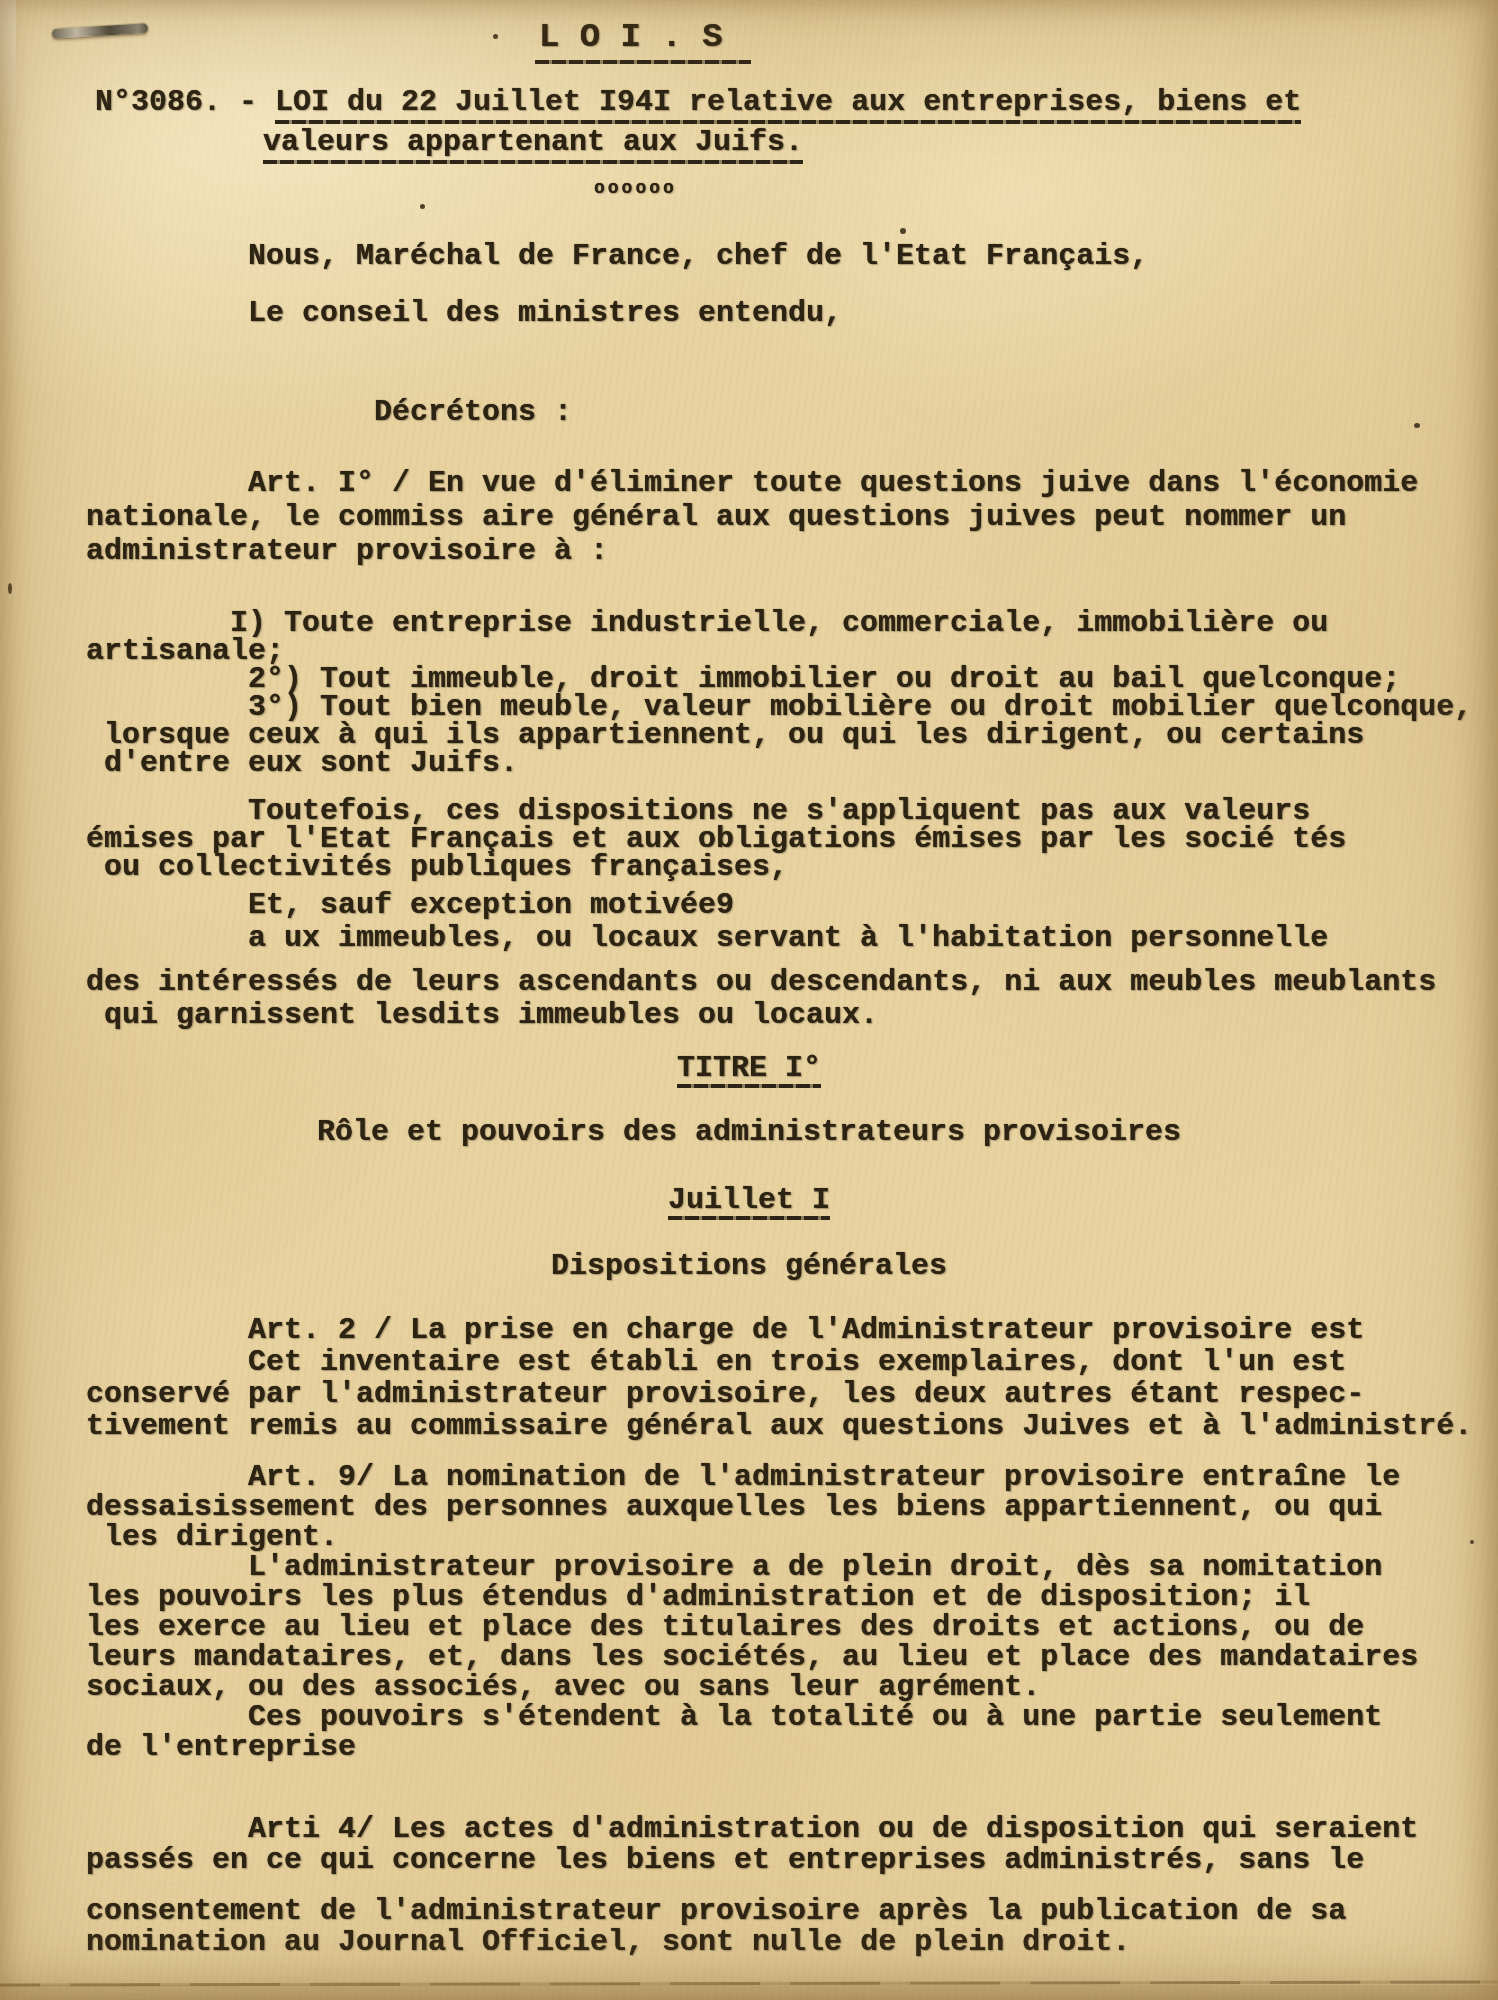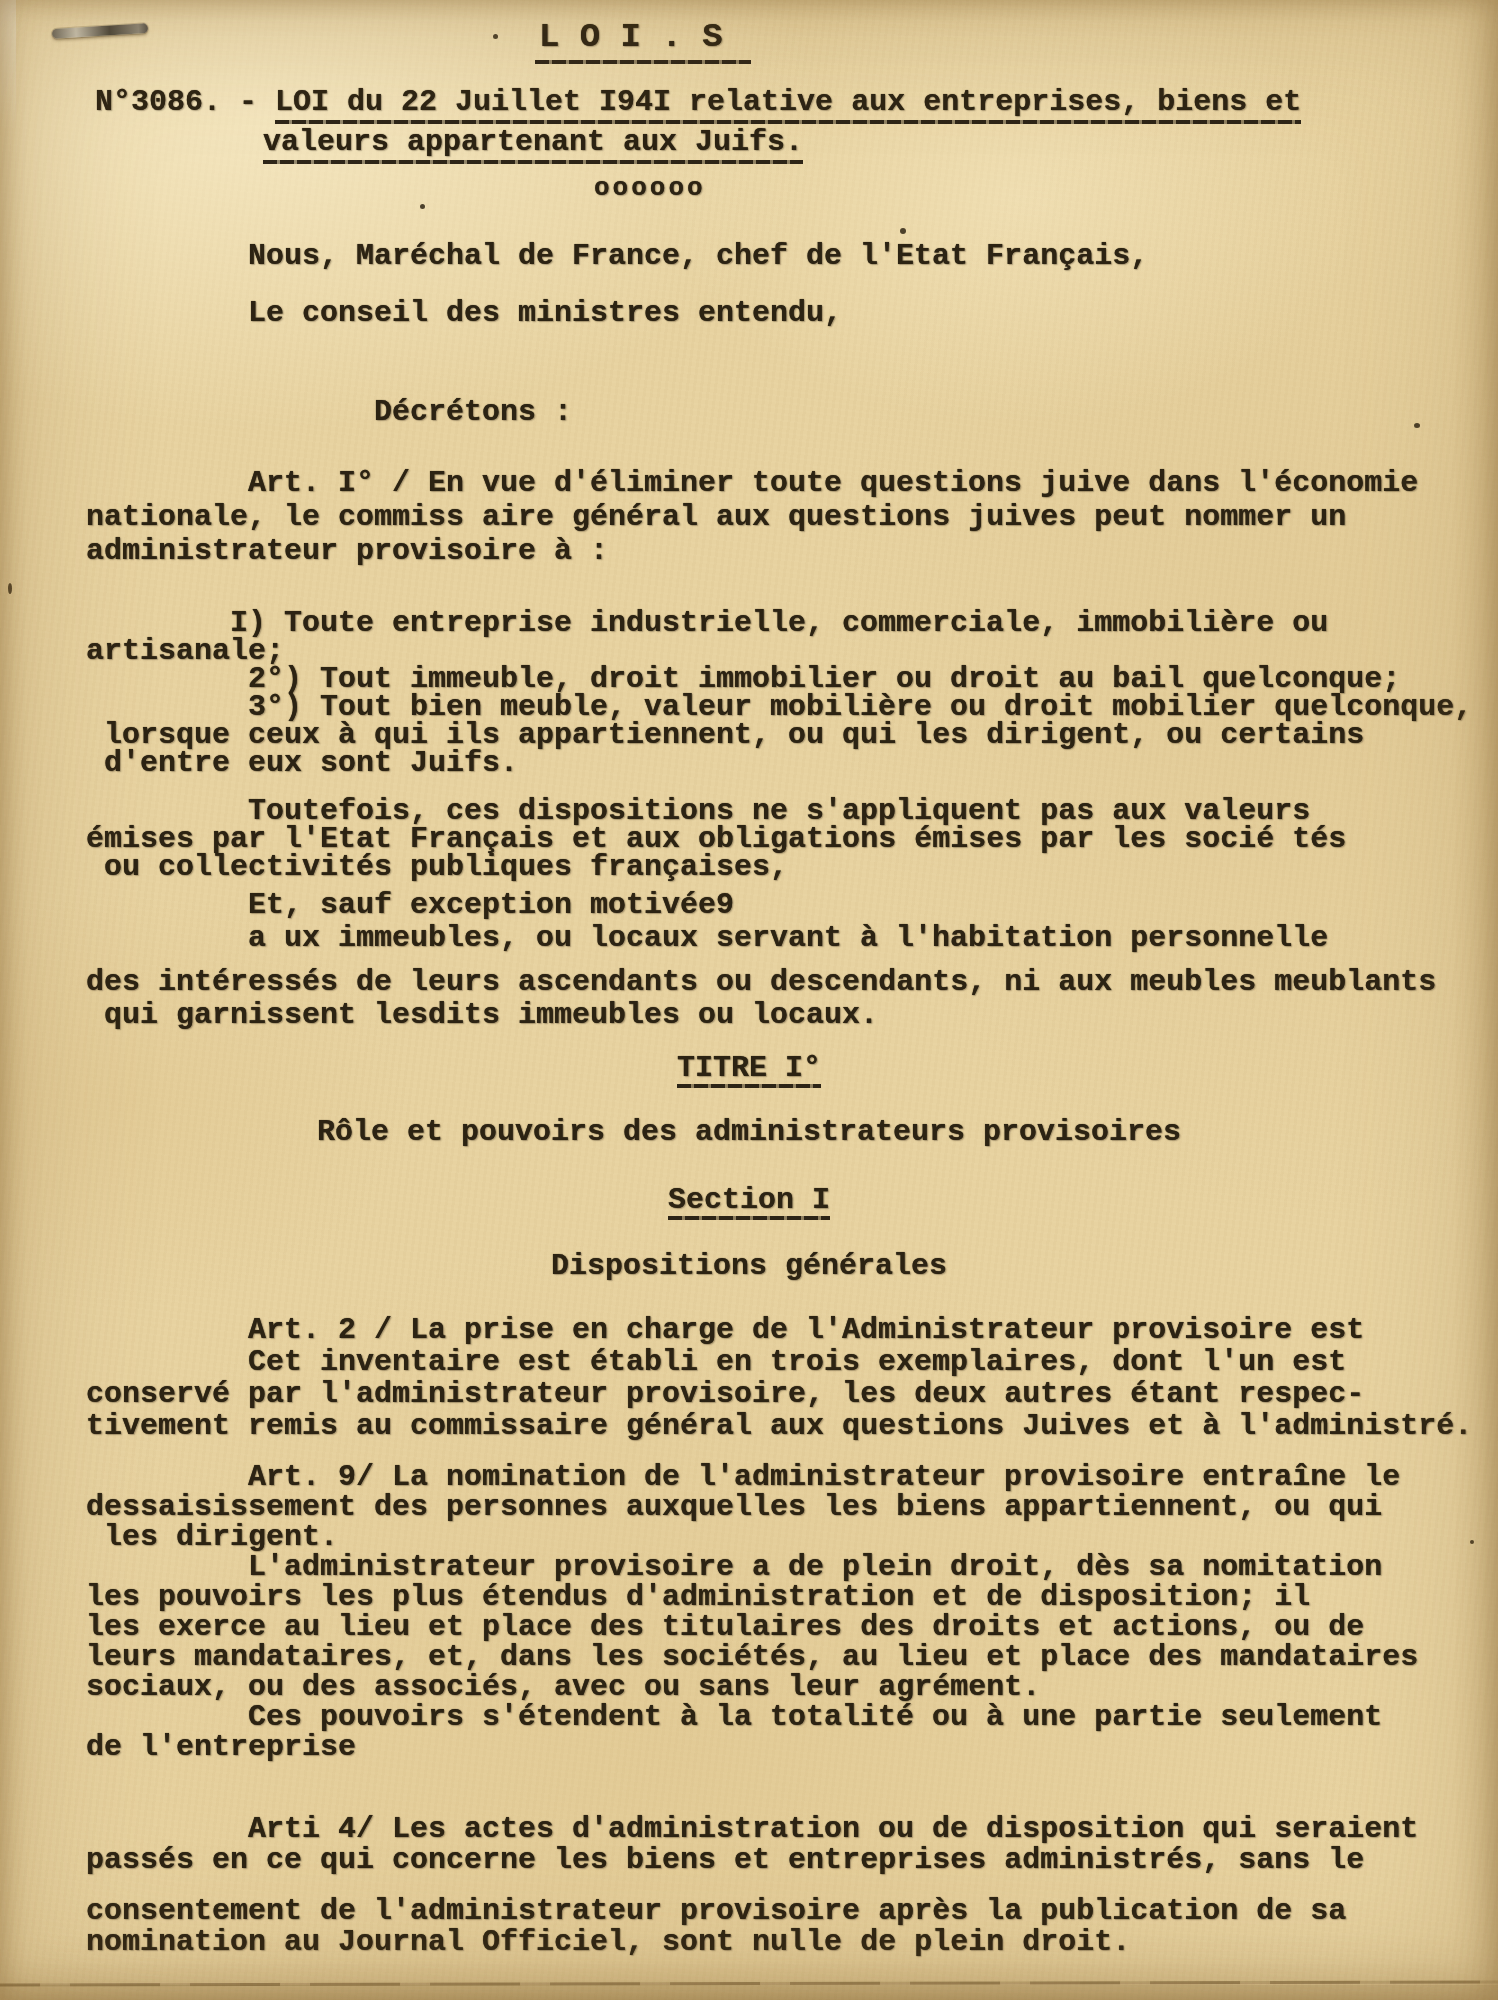--- a/index.html
+++ b/index.html
@@ -39,21 +39,21 @@
     background-size:100% 4px;
     background-position:0 100%;
   }
   
   .b1{margin-left:467px;font-size:34px;}
   .b1 .u{padding:0 28px 8px 4px;}
   .b2{margin-top:20px;margin-left:27px;}
   .b2 .line{line-height:36px;}
   .b2 .u{padding-bottom:4px;}
   .dn2{padding-left:168px;}
-  .b3{margin-top:10px;margin-left:526px;font-size:26px;letter-spacing:3px;line-height:28px;}
+  .b3{margin-top:10px;margin-left:526px;font-size:18px;letter-spacing:3px;line-height:28px;}
   .b4{margin-top:40px;}
   .b5{margin-top:29px;}
   .b6{margin-top:71px;}
   .b7{margin-top:40px;}  .b7 .line{line-height:34px;}
   .b8{margin-top:0;}
   .b9{margin-top:20px;}
   .b10{margin-top:8px;}  .b10 .line{line-height:33px;}
   .b11{margin-top:22px;}
   .b12{margin-top:30px;}
   .b13{margin-top:40px;}
@@ -124,21 +124,21 @@
       <div class="line" style="padding-left: 36px;">ou collectivités publiques françaises,</div>
     </div>
     <div class="block b10 para">
       <div class="line" style="padding-left: 180px;">Et, sauf exception motivée9</div>
       <div class="line" style="padding-left: 180px;">a ux immeubles, ou locaux servant à l'habitation personnelle</div>
       <div class="line" style="padding-left: 18px; margin-top: 11px;">des intéressés de leurs ascendants ou descendants, ni aux meubles meublants</div>
       <div class="line" style="padding-left: 36px;">qui garnissent lesdits immeubles ou locaux.</div>
     </div>
     <div class="block b11 heading center"><span class="u">TITRE I°</span></div>
     <div class="block b12 center"><span>Rôle et pouvoirs des administrateurs provisoires</span></div>
-    <div class="block b13 heading center"><span class="u">Section I</span></div>
+    <div class="block b13 heading center"><span class="u">Juillet I</span></div>
     <div class="block b14 center"><span>Dispositions générales</span></div>
     <div class="block b15 para">
       <div class="line" style="padding-left: 180px;">Art. 2 / La prise en charge de l'Administrateur provisoire est</div>
       <div class="line" style="padding-left: 180px;">Cet inventaire est établi en trois exemplaires, dont l'un est</div>
       <div class="line" style="padding-left: 18px;">conservé par l'administrateur provisoire, les deux autres étant respec-</div>
       <div class="line" style="padding-left: 18px;">tivement remis au commissaire général aux questions Juives et à l'administré.</div>
     </div>
     <div class="block b16 para">
       <div class="line" style="padding-left: 180px;">Art. 9/ La nomination de l'administrateur provisoire entraîne le</div>
       <div class="line" style="padding-left: 18px;">dessaisissement des personnes auxquelles les biens appartiennent, ou qui</div>

